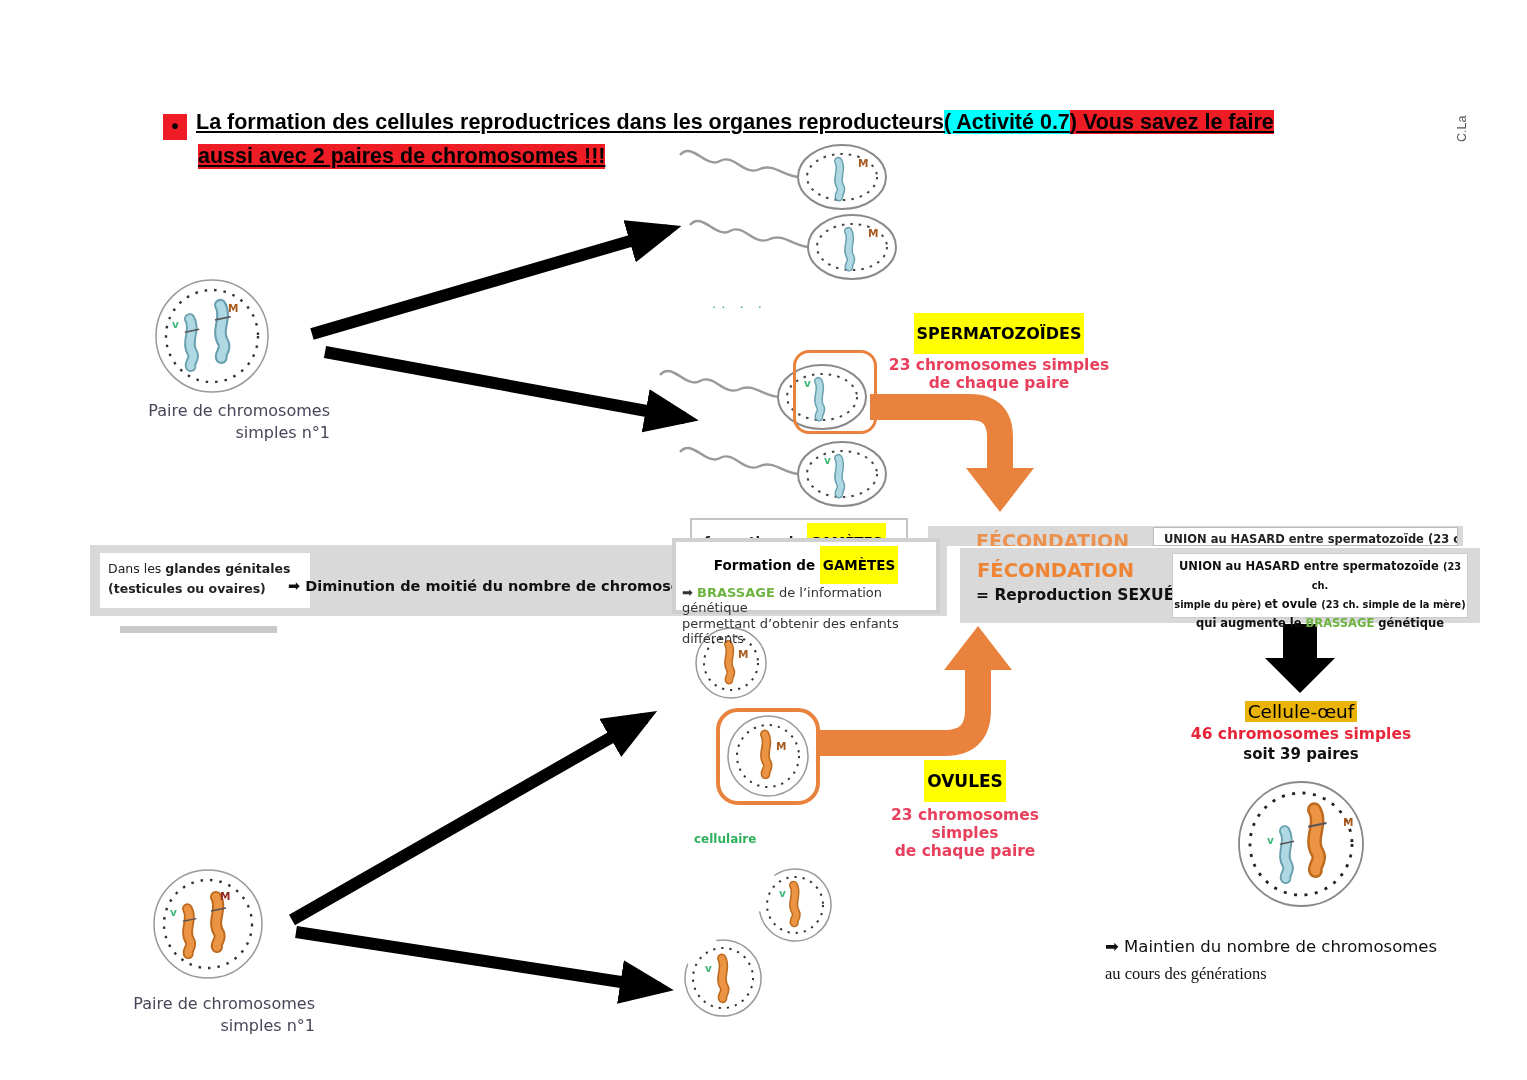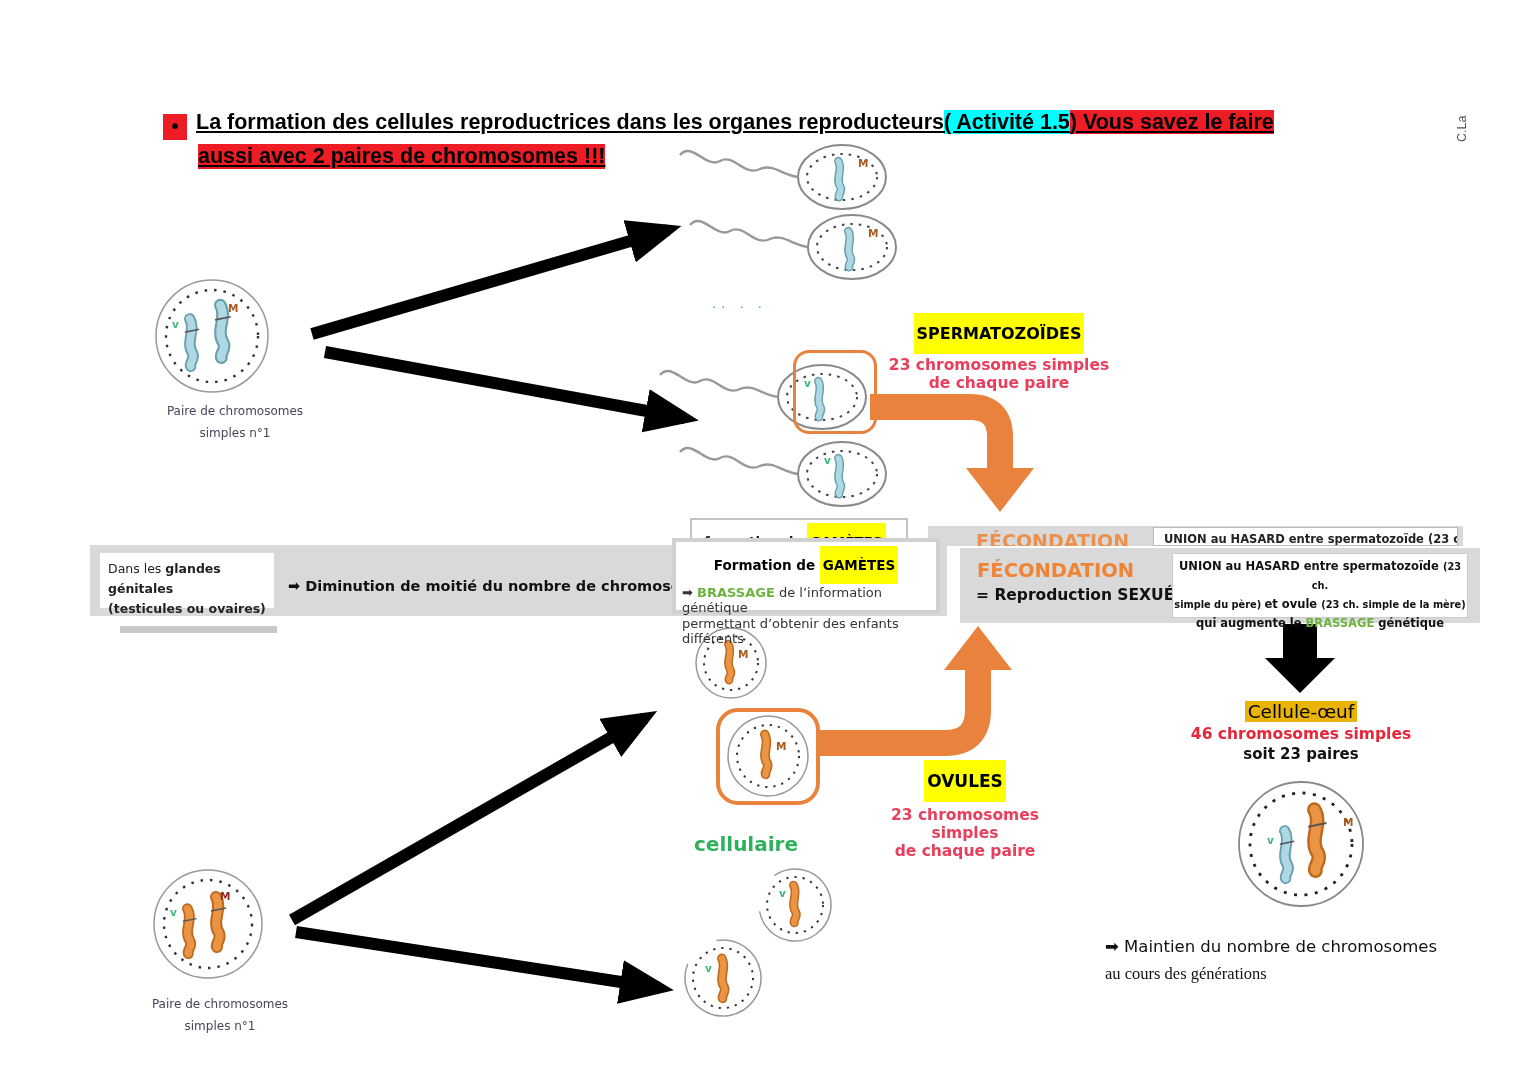--- a/index.html
+++ b/index.html
@@ -20,34 +20,34 @@
                transform:rotate(-90deg); transform-origin:left top; font-family:"Liberation Sans",sans-serif;}
 
   
   .gfx { position:absolute; z-index:2; }
   .arrow-layer { position:absolute; left:0; top:0; width:1527px; height:1080px; z-index:2; pointer-events:none; }
   .cell-letter { position:absolute; font-size:10.5px; font-weight:bold; z-index:4; }
   .lv { color:#3cb878; }
   .lm { color:#a85a1e; }
   .lm-dark { color:#93291f; }
 
-  .caption { position:absolute; z-index:6; color:#46465a; font-size:12px; text-align:center; line-height:22px; font-weight:500;}
+  .caption { position:absolute; z-index:6; color:#46465a; font-size:16px; text-align:right; line-height:22px; font-weight:500;}
 
   .orange-frame { position:absolute; border:3px solid #e8823c; border-radius:16px; z-index:3; background:transparent; }
 
   .teal-dots { position:absolute; left:712px; top:296px; color:#3aa79e; font-size:13px; letter-spacing:5px; z-index:2; }
 
   
   .lblblock { position:absolute; text-align:center; z-index:6; }
   .ylabel { background:#ffff00; color:#000; font-weight:bold; padding:11px 3px; display:inline-block; }
   .redline { color:#e8405c; font-weight:bold; }
 
   
   .band { position:absolute; left:90px; top:545px; width:857px; height:71px; background:#d9d9d9; z-index:1; }
-  .glands-box { position:absolute; left:100px; top:553px; width:174px; height:55px; background:#fff; z-index:2;
+  .glands-box { position:absolute; left:100px; top:553px; width:210px; height:55px; background:#fff; z-index:2;
                 font-size:12.5px; color:#222; padding:6px 8px; line-height:20px; }
   .meiose-head { position:absolute; left:308px; top:551px; width:560px; color:#e61b1b; font-weight:bold;
                  font-size:17.5px; z-index:2; }
   .meiose-sub { position:absolute; left:288px; top:578px; width:640px; color:#111; font-weight:bold;
                 font-size:14.5px; z-index:2; }
   .gray-strip { position:absolute; left:120px; top:626px; width:157px; height:7px; background:#c9c9c9; z-index:1; }
 
   
   .ghost-gametes { position:absolute; left:690px; top:518px; width:218px; height:26px; background:#fff;
                    border:2px solid #c4c4c4; z-index:2; overflow:hidden; font-size:13.5px; font-weight:bold;
@@ -75,29 +75,29 @@
 
   
   .egg-block { position:absolute; left:1190px; top:701px; width:222px; text-align:center; z-index:6; }
   .egg-title { background:#eab308; font-weight:normal; font-size:18.5px; color:#000; display:inline-block; padding:0 3px;}
   .egg-l1 { color:#e82639; font-weight:bold; font-size:15.5px; margin-top:3px;}
   .egg-l2 { color:#111; font-weight:bold; font-size:15px; margin-top:2px;}
   .maintain { position:absolute; left:1105px; top:933px; width:365px; font-size:16.5px; color:#111;
               z-index:6; line-height:27px; font-weight:500; }
   .maintain .c { text-align:left;font-family:Liberation Serif, serif; }
 
-  .cellulaire { position:absolute; left:694px; top:832px; color:#2eb05c; font-weight:bold; font-size:20px; z-index:6; }
+  .cellulaire { position:absolute; left:694px; top:832px; color:#2eb05c; font-weight:bold; font-size:12px; z-index:6; }
 </style>
 </head>
 <body>
 
 <div class="page">
 
   <div class="title-block">
-    <div class="title-line1"><span class="bullet-box">•</span><span>La formation des cellules reproductrices dans les organes reproducteurs</span><span class="hl-cyan">( Activité 1.5</span><span class="hl-red">) Vous savez le faire</span></div>
+    <div class="title-line1"><span class="bullet-box">•</span><span>La formation des cellules reproductrices dans les organes reproducteurs</span><span class="hl-cyan">( Activité 0.7</span><span class="hl-red">) Vous savez le faire</span></div>
     <span class="title-line2 hl-red">aussi avec 2 paires de chromosomes !!!</span>
   </div>
 
   <div class="watermark">C.La</div>
   <div class="teal-dots">.. . .</div>
 
   <svg class="arrow-layer">
     <defs>
       <marker id="mb" markerUnits="userSpaceOnUse" markerWidth="54" markerHeight="44" refX="40" refY="22" orient="auto">
         <path d="M0,0 L54,22 L0,44 Z" fill="#000"></path>
@@ -303,21 +303,21 @@
     <span class="cell-letter lm-dark" style="left:68px; top:22px;">M</span>
   </div>
   <div class="caption" style="left:125px; top:993px; width:190px;">
     <div>Paire de chromosomes</div>
     <div>simples n°1</div>
   </div>
 
   <div class="egg-block">
     <span class="egg-title">Cellule-œuf</span>
     <div class="egg-l1">46 chromosomes simples</div>
-    <div class="egg-l2">soit 23 paires</div>
+    <div class="egg-l2">soit 39 paires</div>
   </div>
 
   <div class="gfx" style="left:1237px; top:780px; width:128px; height:128px;">
     <svg width="128" height="128">
       <circle cx="64" cy="64" r="62" fill="#fff" stroke="#888" stroke-width="1.8"></circle>
       <circle cx="64" cy="64" r="51" fill="none" stroke="#222" stroke-width="2.8" stroke-dasharray="3 7.5"></circle>
       <g transform="translate(42,48) scale(0.95)">
         <path d="M6,3 C13,15 1,27 9,39 C12,45 5,50 7,53" stroke="#699fae" stroke-width="12" fill="none" stroke-linecap="round"></path>
         <path d="M6,3 C13,15 1,27 9,39 C12,45 5,50 7,53" stroke="#aed9e3" stroke-width="8" fill="none" stroke-linecap="round"></path>
         <path d="M1,17 L16,14" stroke="#555" stroke-width="1.6"></path>

